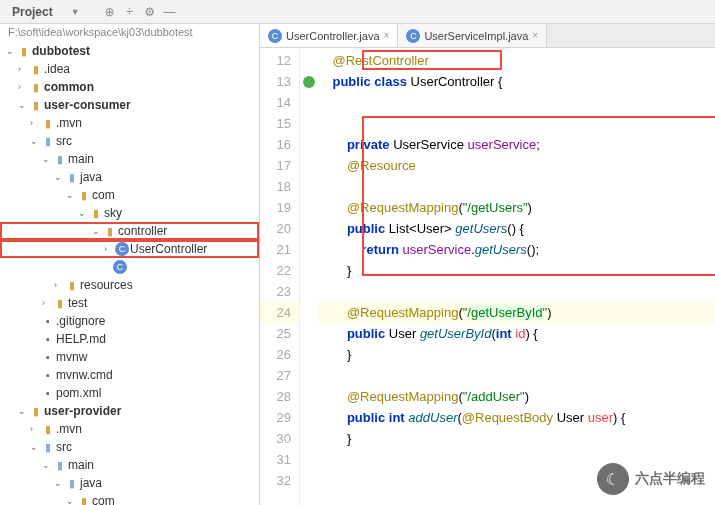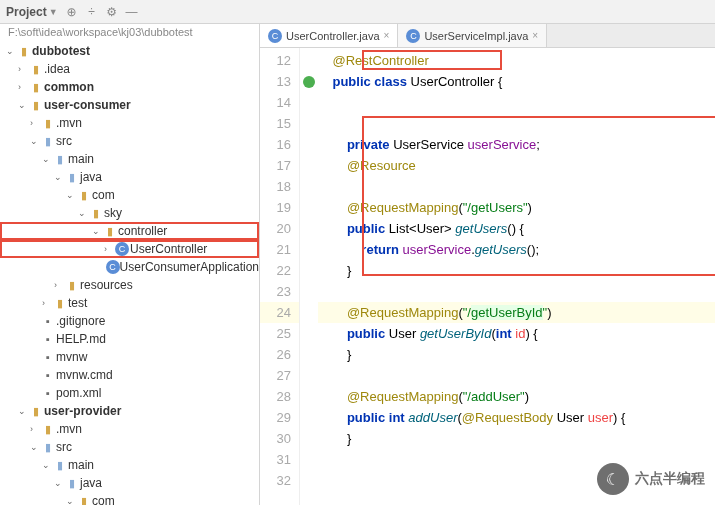--- a/index.html
+++ b/index.html
@@ -1,17 +1,17 @@
 <!DOCTYPE html>
 <html><head>
 <meta charset="utf-8">
 <style>
 * { margin: 0; padding: 0; box-sizing: border-box; font-family: -apple-system, "Segoe UI", sans-serif; }
 body { width: 715px; height: 505px; display: flex; flex-direction: column; background: #fff; overflow: hidden; font-size: 12px; }
-.toolbar { height: 24px; background: #f2f2f2; border-bottom: 1px solid #d4d4d4; display: flex; align-items: center; padding: 0 6px; gap: 2px; }
+.toolbar { height: 24px; background: #f2f2f2; border-bottom: 1px solid #d4d4d4; display: flex; align-items: center; padding: 0 12px; gap: 18px; }
 .toolbar-title { color: #555; font-weight: bold; }
 .toolbar-icons { display: flex; gap: 4px; margin-left: 4px; }
 .tb-icon { width: 16px; height: 16px; display: flex; align-items: center; justify-content: center; color: #888; cursor: pointer; }
 .main { flex: 1; display: flex; overflow: hidden; }
 .sidebar { width: 260px; background: #fff; border-right: 1px solid #d4d4d4; overflow: auto; }
 .path-bar { padding: 2px 8px; color: #888; font-size: 11px; white-space: nowrap; overflow: hidden; text-overflow: ellipsis; }
 .tree { padding: 2px 0; }
 .tree-item { display: flex; align-items: center; height: 18px; padding-left: 4px; cursor: pointer; white-space: nowrap; }
 .tree-arrow { width: 10px; color: #666; font-size: 9px; }
 .tree-icon { width: 16px; font-size: 11px; display: flex; align-items: center; justify-content: center; }
@@ -129,21 +129,20 @@
           <span class="tree-icon">
             <span class="class-icon">C</span>
           </span>
           <span class="tree-label">UserController</span>
         </div>
         <div class="tree-item" style="padding-left: 102px;">
           <span class="tree-arrow"></span>
           <span class="tree-icon">
             <span class="class-icon">C</span>
           </span>
-          <span class="tree-label">UserConsumerApplication</span>
         </div>
         <div class="tree-item" style="padding-left: 54px;">
           <span class="tree-arrow">›</span>
           <span class="tree-icon folder">▮</span>
           <span class="tree-label">resources</span>
         </div>
         <div class="tree-item" style="padding-left: 42px;">
           <span class="tree-arrow">›</span>
           <span class="tree-icon folder">▮</span>
           <span class="tree-label">test</span>

